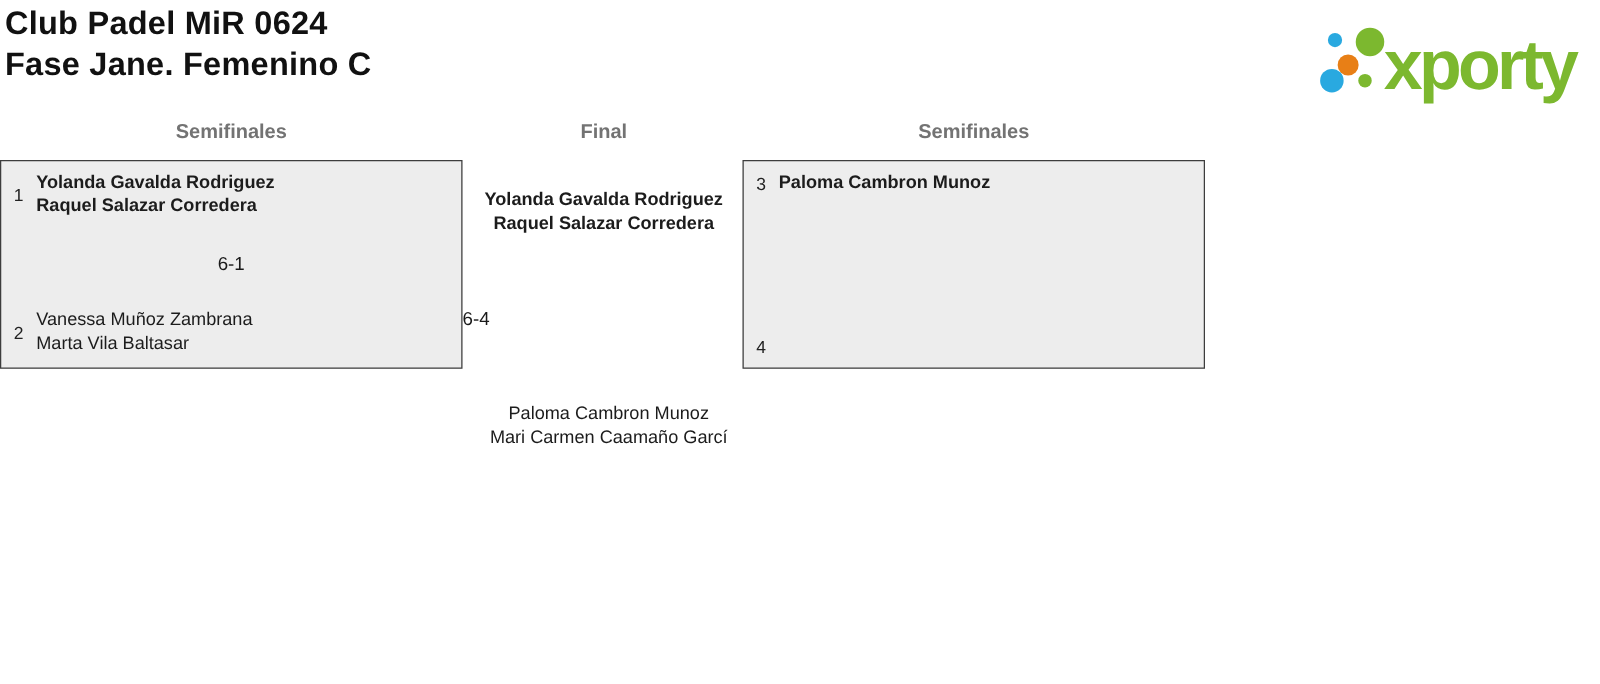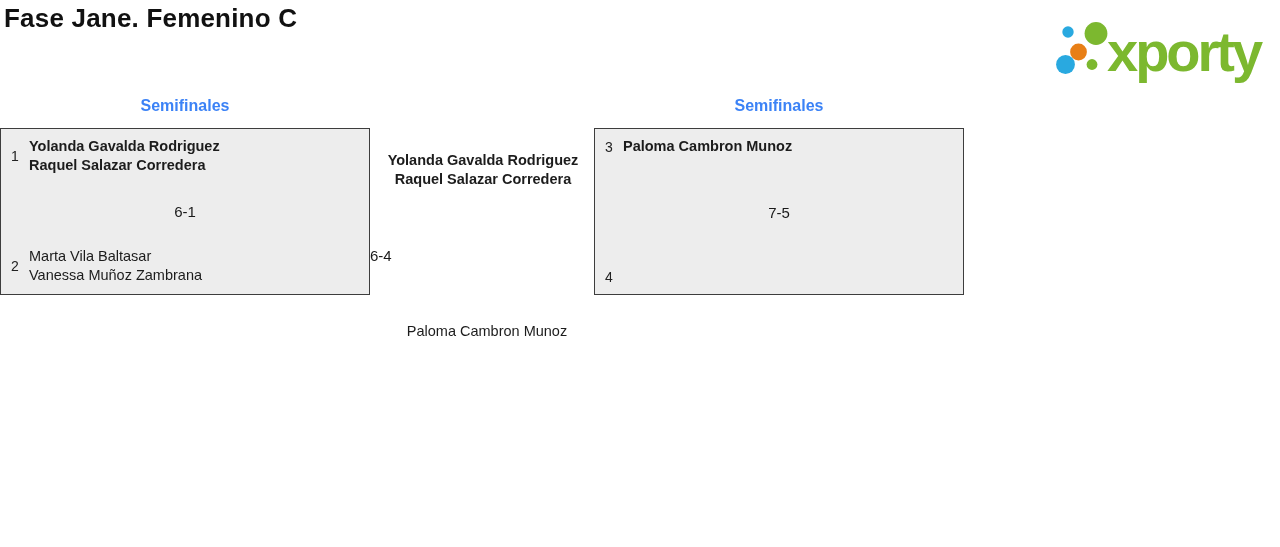--- a/index.html
+++ b/index.html
@@ -14,21 +14,21 @@
   
   .title-block { position: absolute; left: 4px; top: 2px; }
   .title-line { font-size: 26px; font-weight: 700; line-height: 33px; color: #111; letter-spacing: 0.2px; white-space: nowrap; }
 
   
   .logo { position: absolute; left: 1045px; top: 13px; width: 232px; height: 80px; cursor: pointer; }
 
   
   .round-header {
     position: absolute; top: 97px;
-    font-size: 16px; font-weight: 700; color: #3b82f6;
+    font-size: 16px; font-weight: 700; color: #737373;
     text-align: center;
   }
   .rh-left  { left: 0;     width: 370px; }
   .rh-final { left: 370px; width: 226px; }
   .rh-right { left: 594px; width: 370px; }
 
   
   .match-box {
     position: absolute; top: 128px;
     width: 370px; height: 167px;
@@ -61,70 +61,72 @@
     position: absolute; left: 374px; top: 322px; width: 226px;
     text-align: center; font-size: 14.5px; line-height: 19px; color: #1c1c1c;
   }
 </style>
 </head>
 <body>
 
 <div class="page">
 
   <div class="title-block">
+    <div class="title-line">Club Padel MiR 0624</div>
     <div class="title-line">Fase Jane. Femenino C</div>
   </div>
 
   <div class="logo">
     <svg width="232" height="80" viewBox="0 0 232 80" xmlns="http://www.w3.org/2000/svg">
       <circle cx="23" cy="19" r="5.7" fill="#29a9e0"></circle>
       <circle cx="51" cy="20.5" r="11.4" fill="#7cb82f"></circle>
       <circle cx="33.5" cy="39" r="8.4" fill="#e87f16"></circle>
       <circle cx="20.5" cy="51.5" r="9.4" fill="#29a9e0"></circle>
       <circle cx="47" cy="51.5" r="5.4" fill="#7cb82f"></circle>
       <text x="62" y="58" font-size="56" font-weight="bold" letter-spacing="-3" font-family="Liberation Sans, sans-serif" fill="#7cb82f">xporty</text>
     </svg>
   </div>
 
   <div class="round-header rh-left">Semifinales</div>
+  <div class="round-header rh-final">Final</div>
   <div class="round-header rh-right">Semifinales</div>
 
   <div class="match-box mb-left">
     <div class="team team-top winner">
       <div class="seed">1</div>
       <div class="names">
         <div>Yolanda Gavalda Rodriguez</div>
         <div>Raquel Salazar Corredera</div>
       </div>
     </div>
     <div class="score">6-1</div>
     <div class="team team-bottom">
       <div class="seed">2</div>
       <div class="names">
+        <div>Vanessa Muñoz Zambrana</div>
         <div>Marta Vila Baltasar</div>
-        <div>Vanessa Muñoz Zambrana</div>
       </div>
     </div>
   </div>
 
   <div class="match-box mb-right">
     <div class="team team-top winner">
       <div class="seed">3</div>
       <div class="names">
         <div>Paloma Cambron Munoz</div>
       </div>
     </div>
-    <div class="score">7-5</div>
     <div class="team team-bottom">
       <div class="seed">4</div>
     </div>
   </div>
 
   <div class="final-winner">
     <div>Yolanda Gavalda Rodriguez</div>
     <div>Raquel Salazar Corredera</div>
   </div>
   <div class="final-score">6-4</div>
   <div class="final-runnerup">
     <div>Paloma Cambron Munoz</div>
+    <div>Mari Carmen Caamaño Garcí</div>
   </div>
 
 </div>
 
 </body></html>

